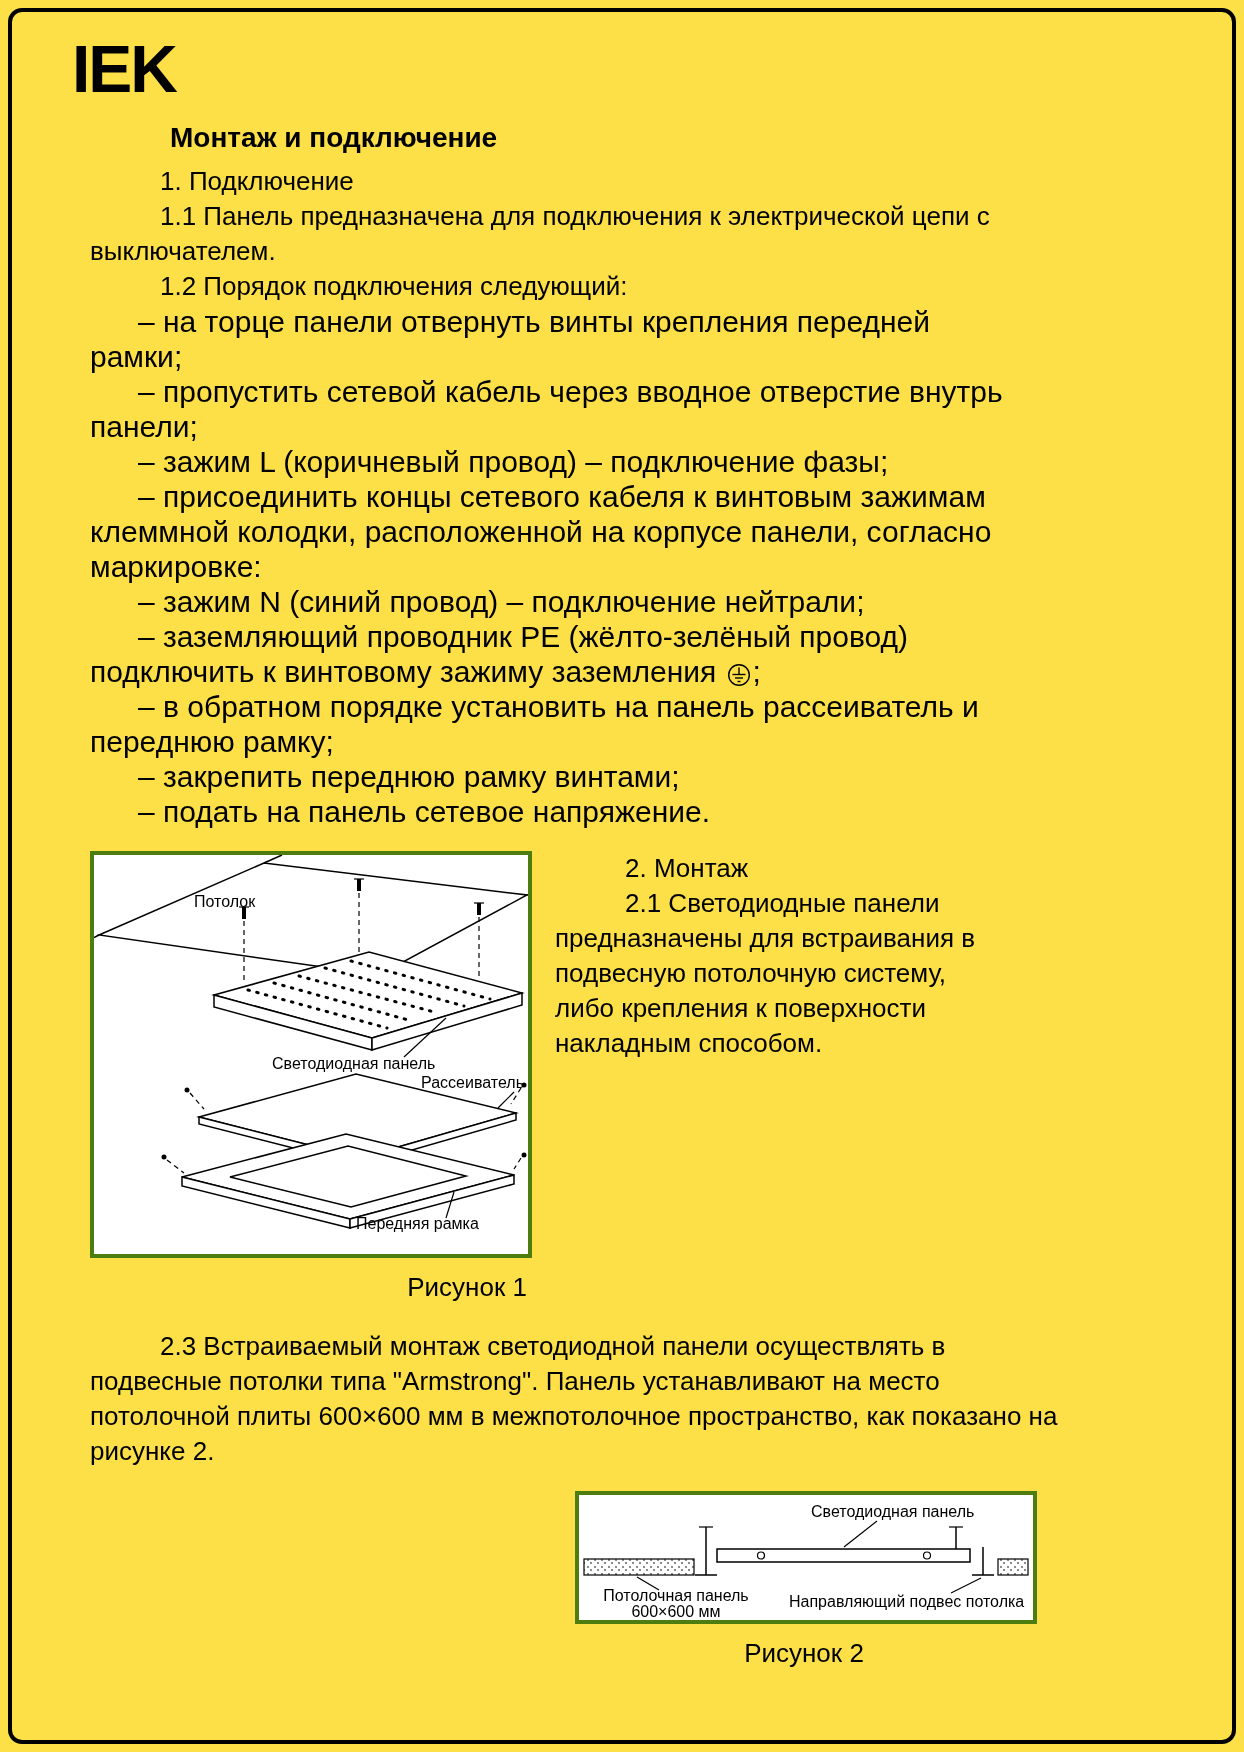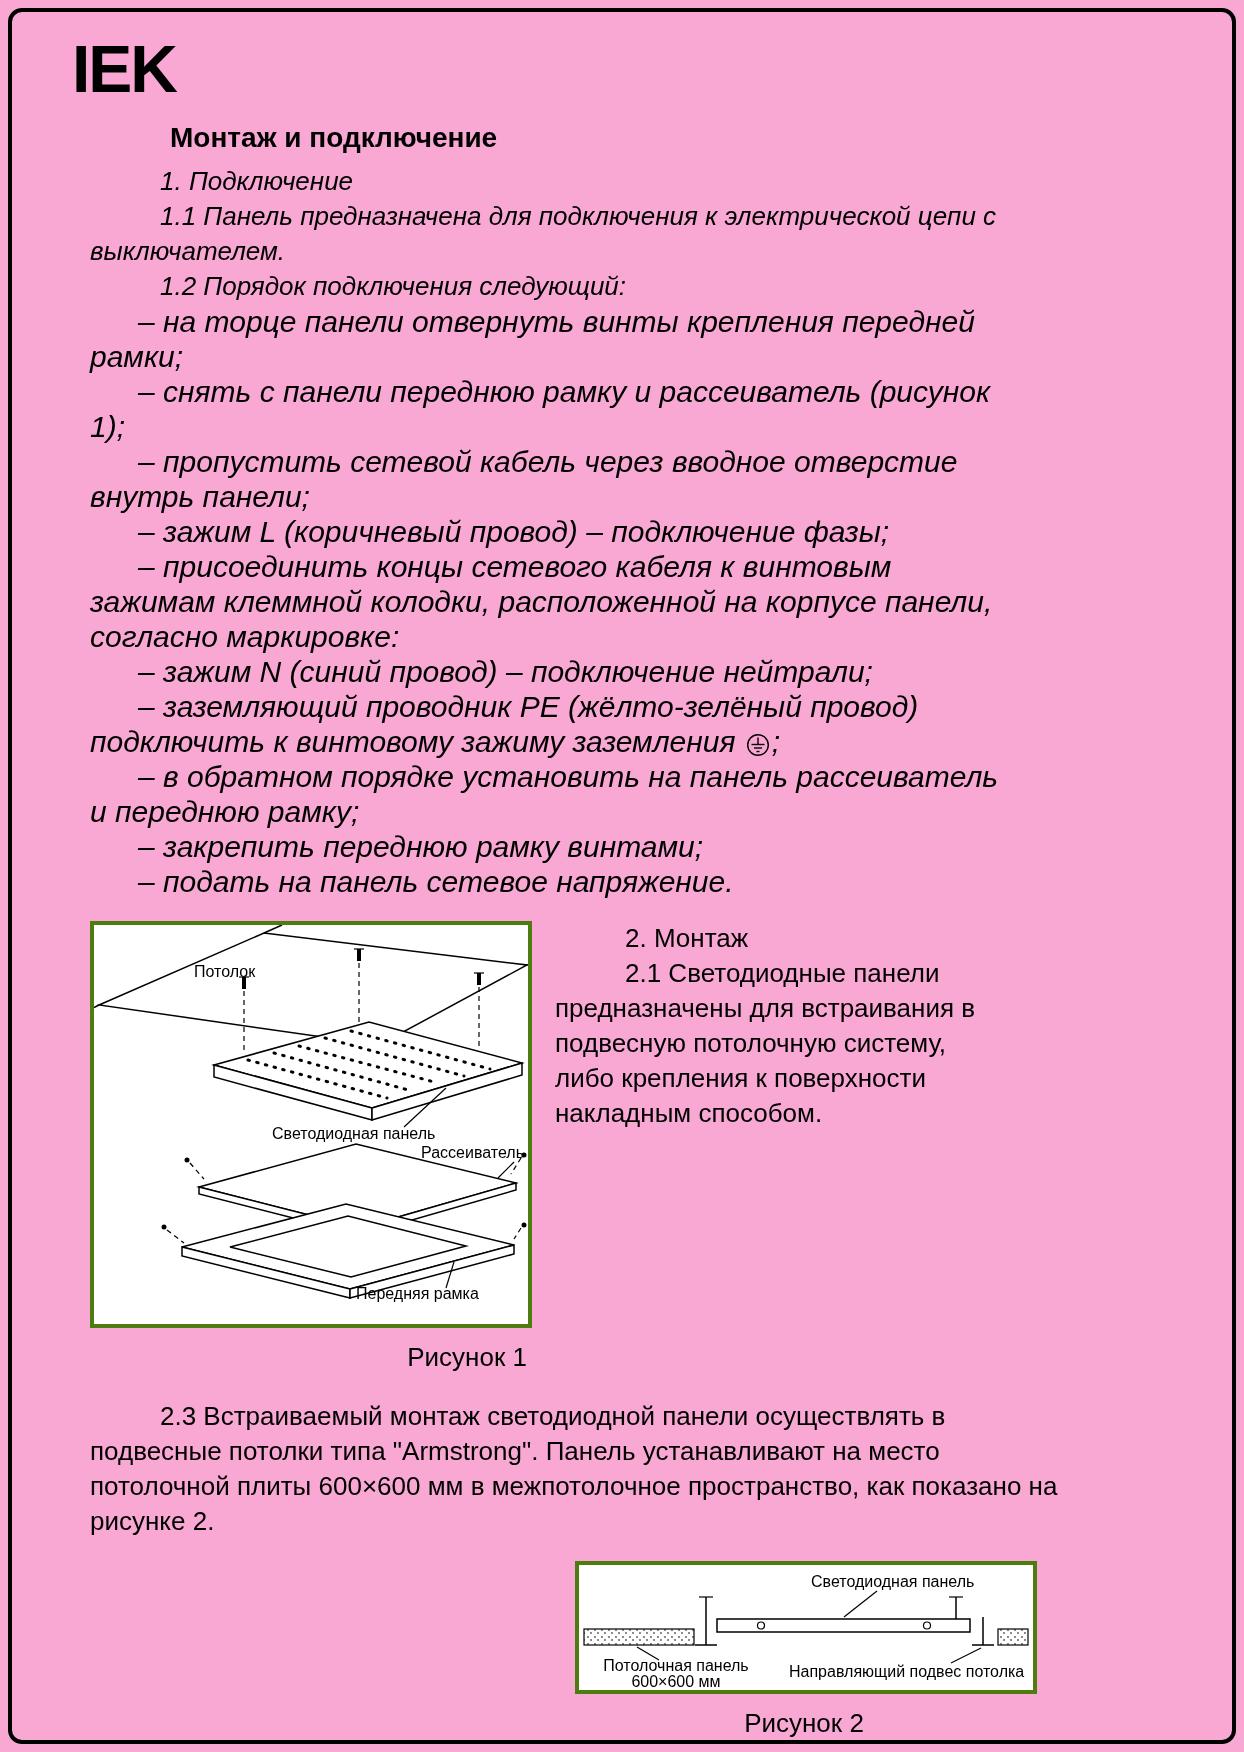--- a/index.html
+++ b/index.html
@@ -1,34 +1,34 @@
 <!DOCTYPE html>
 <html><head>
 <meta charset="utf-8">
 <style>
   html,body { margin:0; padding:0; background:#e8e8e8; }
   .page {
-    position:relative; width:1244px; height:1752px; background:#f9a8d4;
+    position:relative; width:1244px; height:1752px; background:#fde047;
     font-family:"Liberation Sans", sans-serif; color:#000; overflow:hidden;
     margin:0 auto;
   }
   .frame {
     position:absolute; top:8px; left:8px; right:8px; bottom:8px;
     border:4px solid #000; border-radius:14px; pointer-events:none;
   }
   .content { position:absolute; top:34px; left:90px; width:1070px; }
 
   .logo {
     font-weight:900; font-size:66px; line-height:70px; letter-spacing:-2px;
     margin-left:-18px; color:#000;
   }
   .title {
     font-size:28px; font-weight:bold; margin:16px 0 8px 80px; line-height:36px;
   }
-  .textblock { width:930px;font-style:italic; }
+  .textblock { width:930px; }
   .p  { margin:0; font-size:26px; line-height:35px; text-indent:70px; }
   .li { margin:0; font-size:30px; line-height:35px; text-indent:48px; }
 
   .cols { display:flex; margin-top:22px; align-items:flex-start; }
   .figcol { width:437px; flex:0 0 auto; }
   .rcol { width:445px; margin-left:28px; }
 
   .figbox { border:4px solid #4d7c0f; background:#fff; }
   .fig1box { width:434px; height:399px; }
   .fig2box { width:454px; height:125px; }
@@ -58,21 +58,20 @@
 
     <div class="logo">IEK</div>
 
     <h1 class="title">Монтаж и подключение</h1>
 
     <div class="textblock">
       <p class="p">1. Подключение</p>
       <p class="p">1.1  Панель предназначена для подключения к электрической цепи с выключателем.</p>
       <p class="p">1.2  Порядок подключения следующий:</p>
       <p class="li">– на торце панели отвернуть винты крепления передней рамки;</p>
-      <p class="li">– снять с панели переднюю рамку и рассеиватель (рисунок 1);</p>
       <p class="li">– пропустить сетевой кабель через вводное отверстие внутрь панели;</p>
       <p class="li">– зажим L (коричневый провод) – подключение фазы;</p>
       <p class="li">– присоединить концы сетевого кабеля к винтовым зажимам клеммной колодки, расположенной на корпусе панели, согласно маркировке:</p>
       <p class="li">– зажим N (синий провод) – подключение нейтрали;</p>
       <p class="li"><span>– заземляющий проводник PE (жёлто-зелёный провод) подключить к винтовому зажиму заземления </span><span class="gicon"><svg width="24" height="26" viewBox="0 0 24 26">
               <circle cx="12" cy="14" r="10.3" fill="none" stroke="#000" stroke-width="1.4"></circle>
               <line x1="12" y1="6.5" x2="12" y2="13.5" stroke="#000" stroke-width="1.4"></line>
               <line x1="5.5" y1="13.5" x2="18.5" y2="13.5" stroke="#000" stroke-width="1.4"></line>
               <line x1="8" y1="17" x2="16" y2="17" stroke="#000" stroke-width="1.4"></line>
               <line x1="10.5" y1="20.5" x2="13.5" y2="20.5" stroke="#000" stroke-width="1.4"></line>

